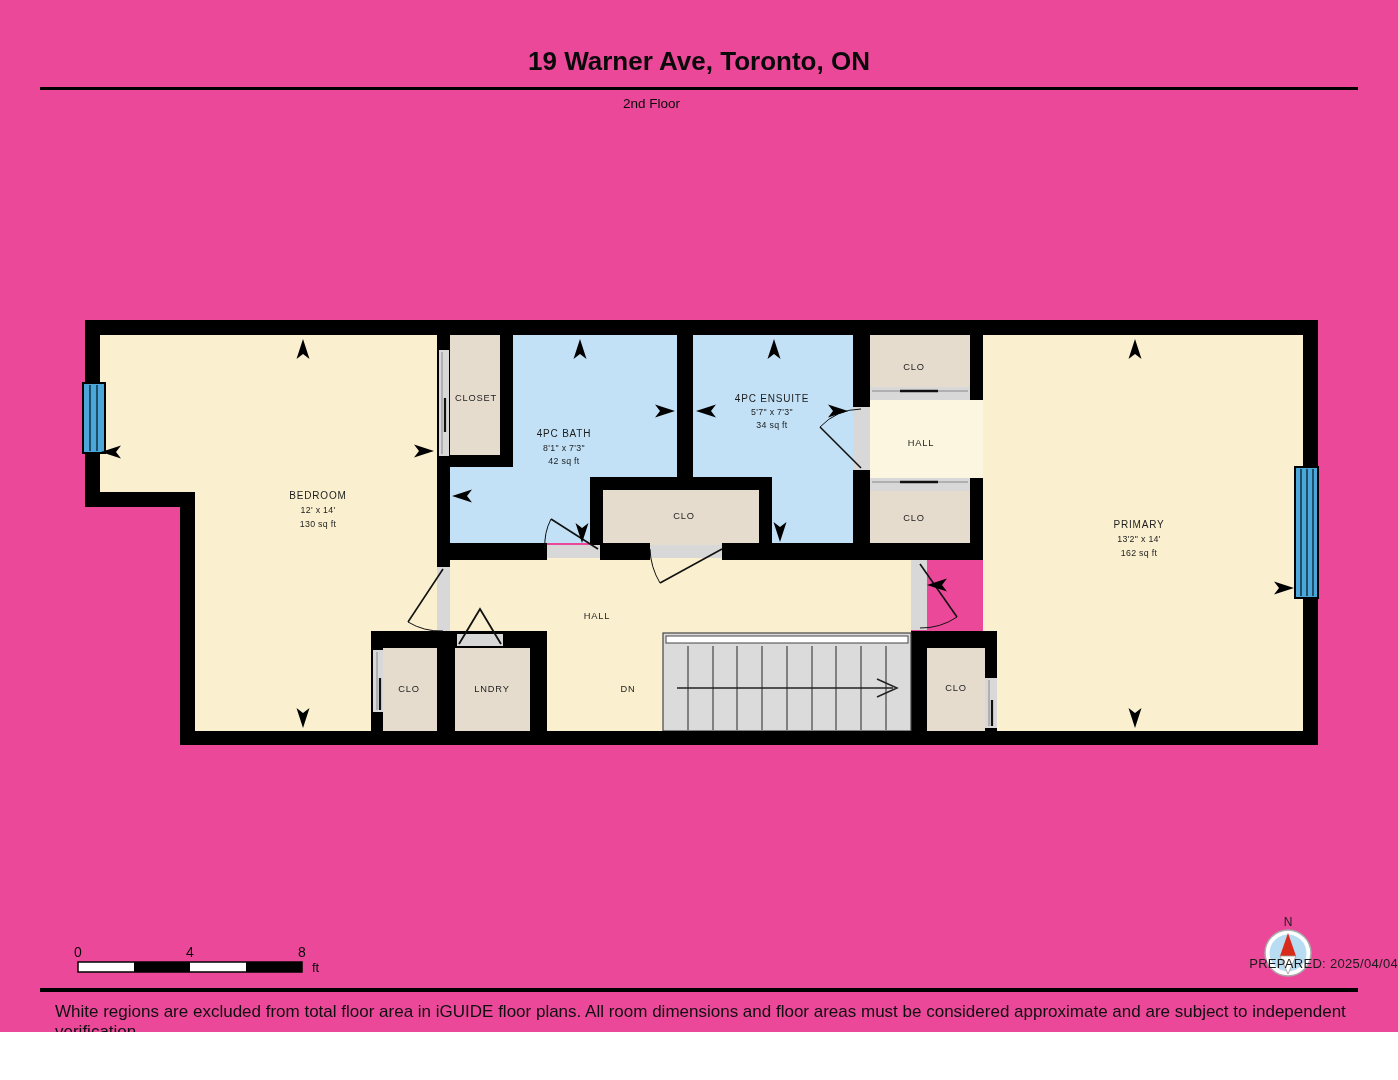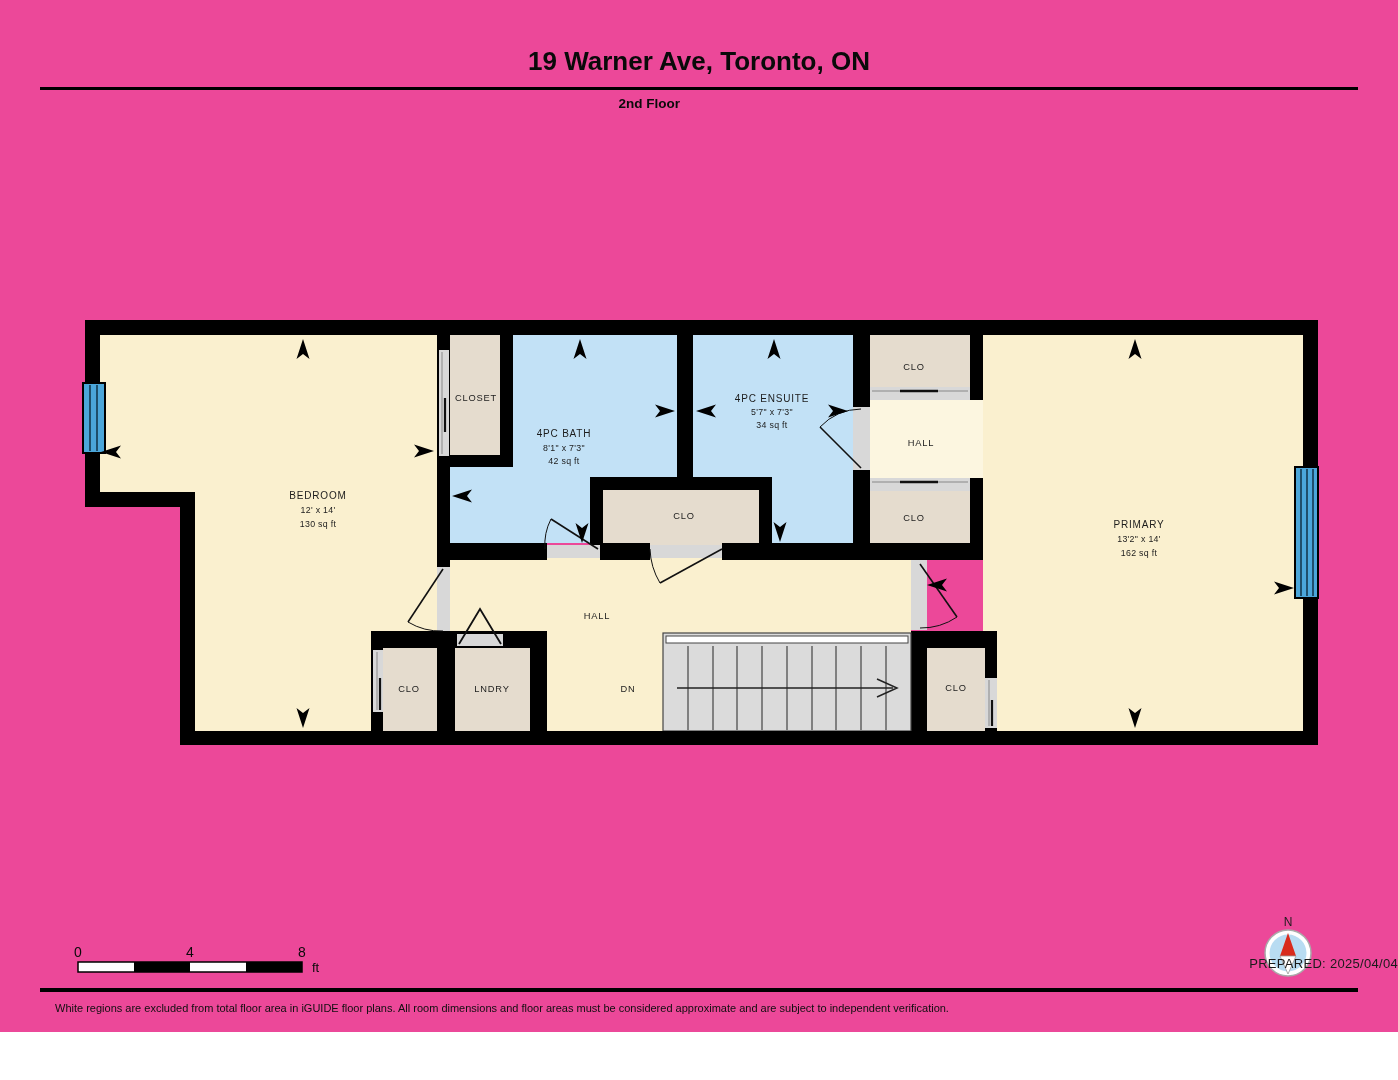--- a/index.html
+++ b/index.html
@@ -2,27 +2,27 @@
 <html><head>
 <meta charset="utf-8">
 <style>
   html,body{margin:0;padding:0;background:#fff;}
   .page{position:relative;width:1398px;height:1032px;background:#ec4899;overflow:hidden;
         font-family:"Liberation Sans",sans-serif;color:#111;}
   .title{position:absolute;left:0;right:0;top:46px;text-align:center;
          font-size:26px;font-weight:bold;color:#0a0a0a;}
   .top-rule{position:absolute;left:40px;top:87px;width:1318px;height:3px;background:#000;}
   .floor-label{position:absolute;left:430px;top:96px;width:250px;text-align:right;
-               font-size:13.5px;font-weight:bold;color:#0a0a0a;}
+               font-size:13.5px;font-weight:normal;color:#0a0a0a;}
   .area-lines{position:absolute;left:697px;top:96px;font-size:13.5px;line-height:23px;color:#0a0a0a;}
   .plan-svg{position:absolute;left:0;top:0;width:1398px;height:1080px;}
   .prepared{position:absolute;left:0;right:0;top:956px;text-align:right;font-size:13px;
             letter-spacing:.3px;color:#1a1a1a;}
   .bottom-rule{position:absolute;left:40px;top:988px;width:1318px;height:4px;background:#000;}
-  .disclaimer{position:absolute;left:55px;top:1002px;width:1300px;font-size:11px;color:#0f0f0f;}
+  .disclaimer{position:absolute;left:55px;top:1002px;width:1300px;font-size:17px;color:#0f0f0f;}
   .rname{font-size:10px;letter-spacing:.8px;fill:#1c1c1c;}
   .rsub{font-size:8.8px;letter-spacing:.3px;fill:#1c1c1c;}
   .snum{font-size:14px;fill:#0a0a0a;}
   .sft{font-size:13px;fill:#0a0a0a;}
   .nlab{font-size:12px;fill:#1c1c1c;}
   .arr{fill:#000;}
   text{font-family:"Liberation Sans",sans-serif;}
 </style>
 </head>
 <body>

